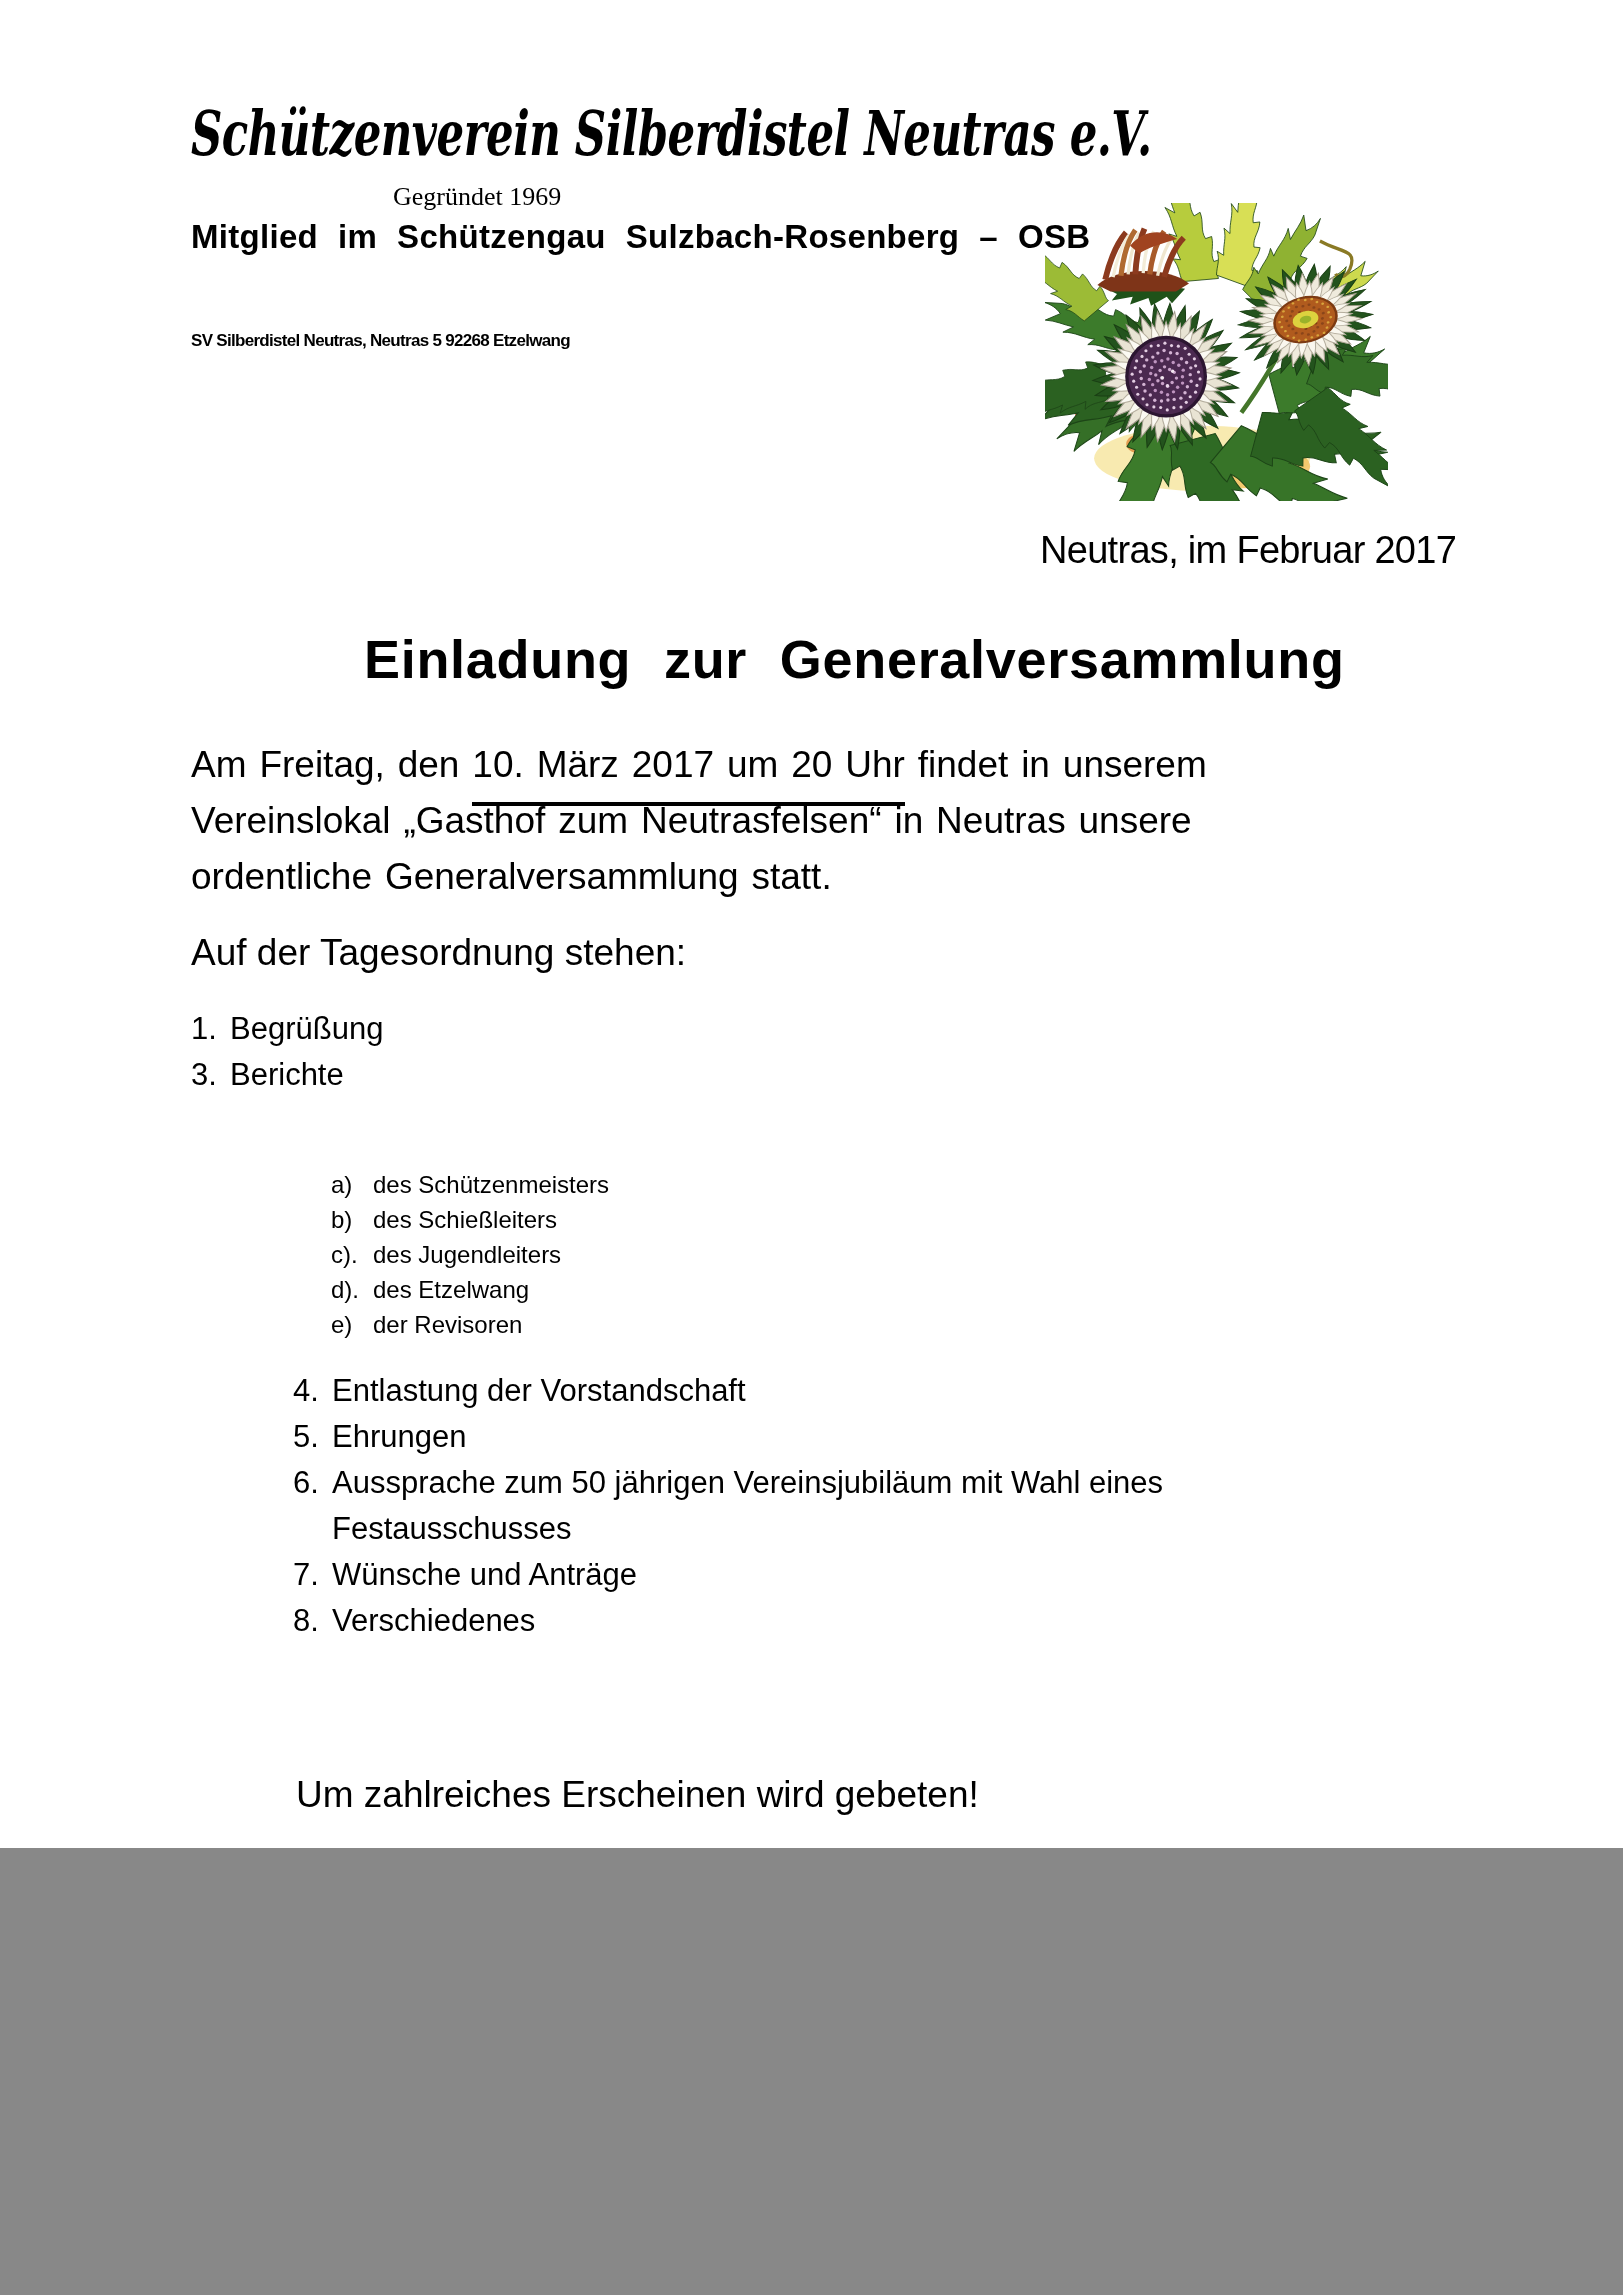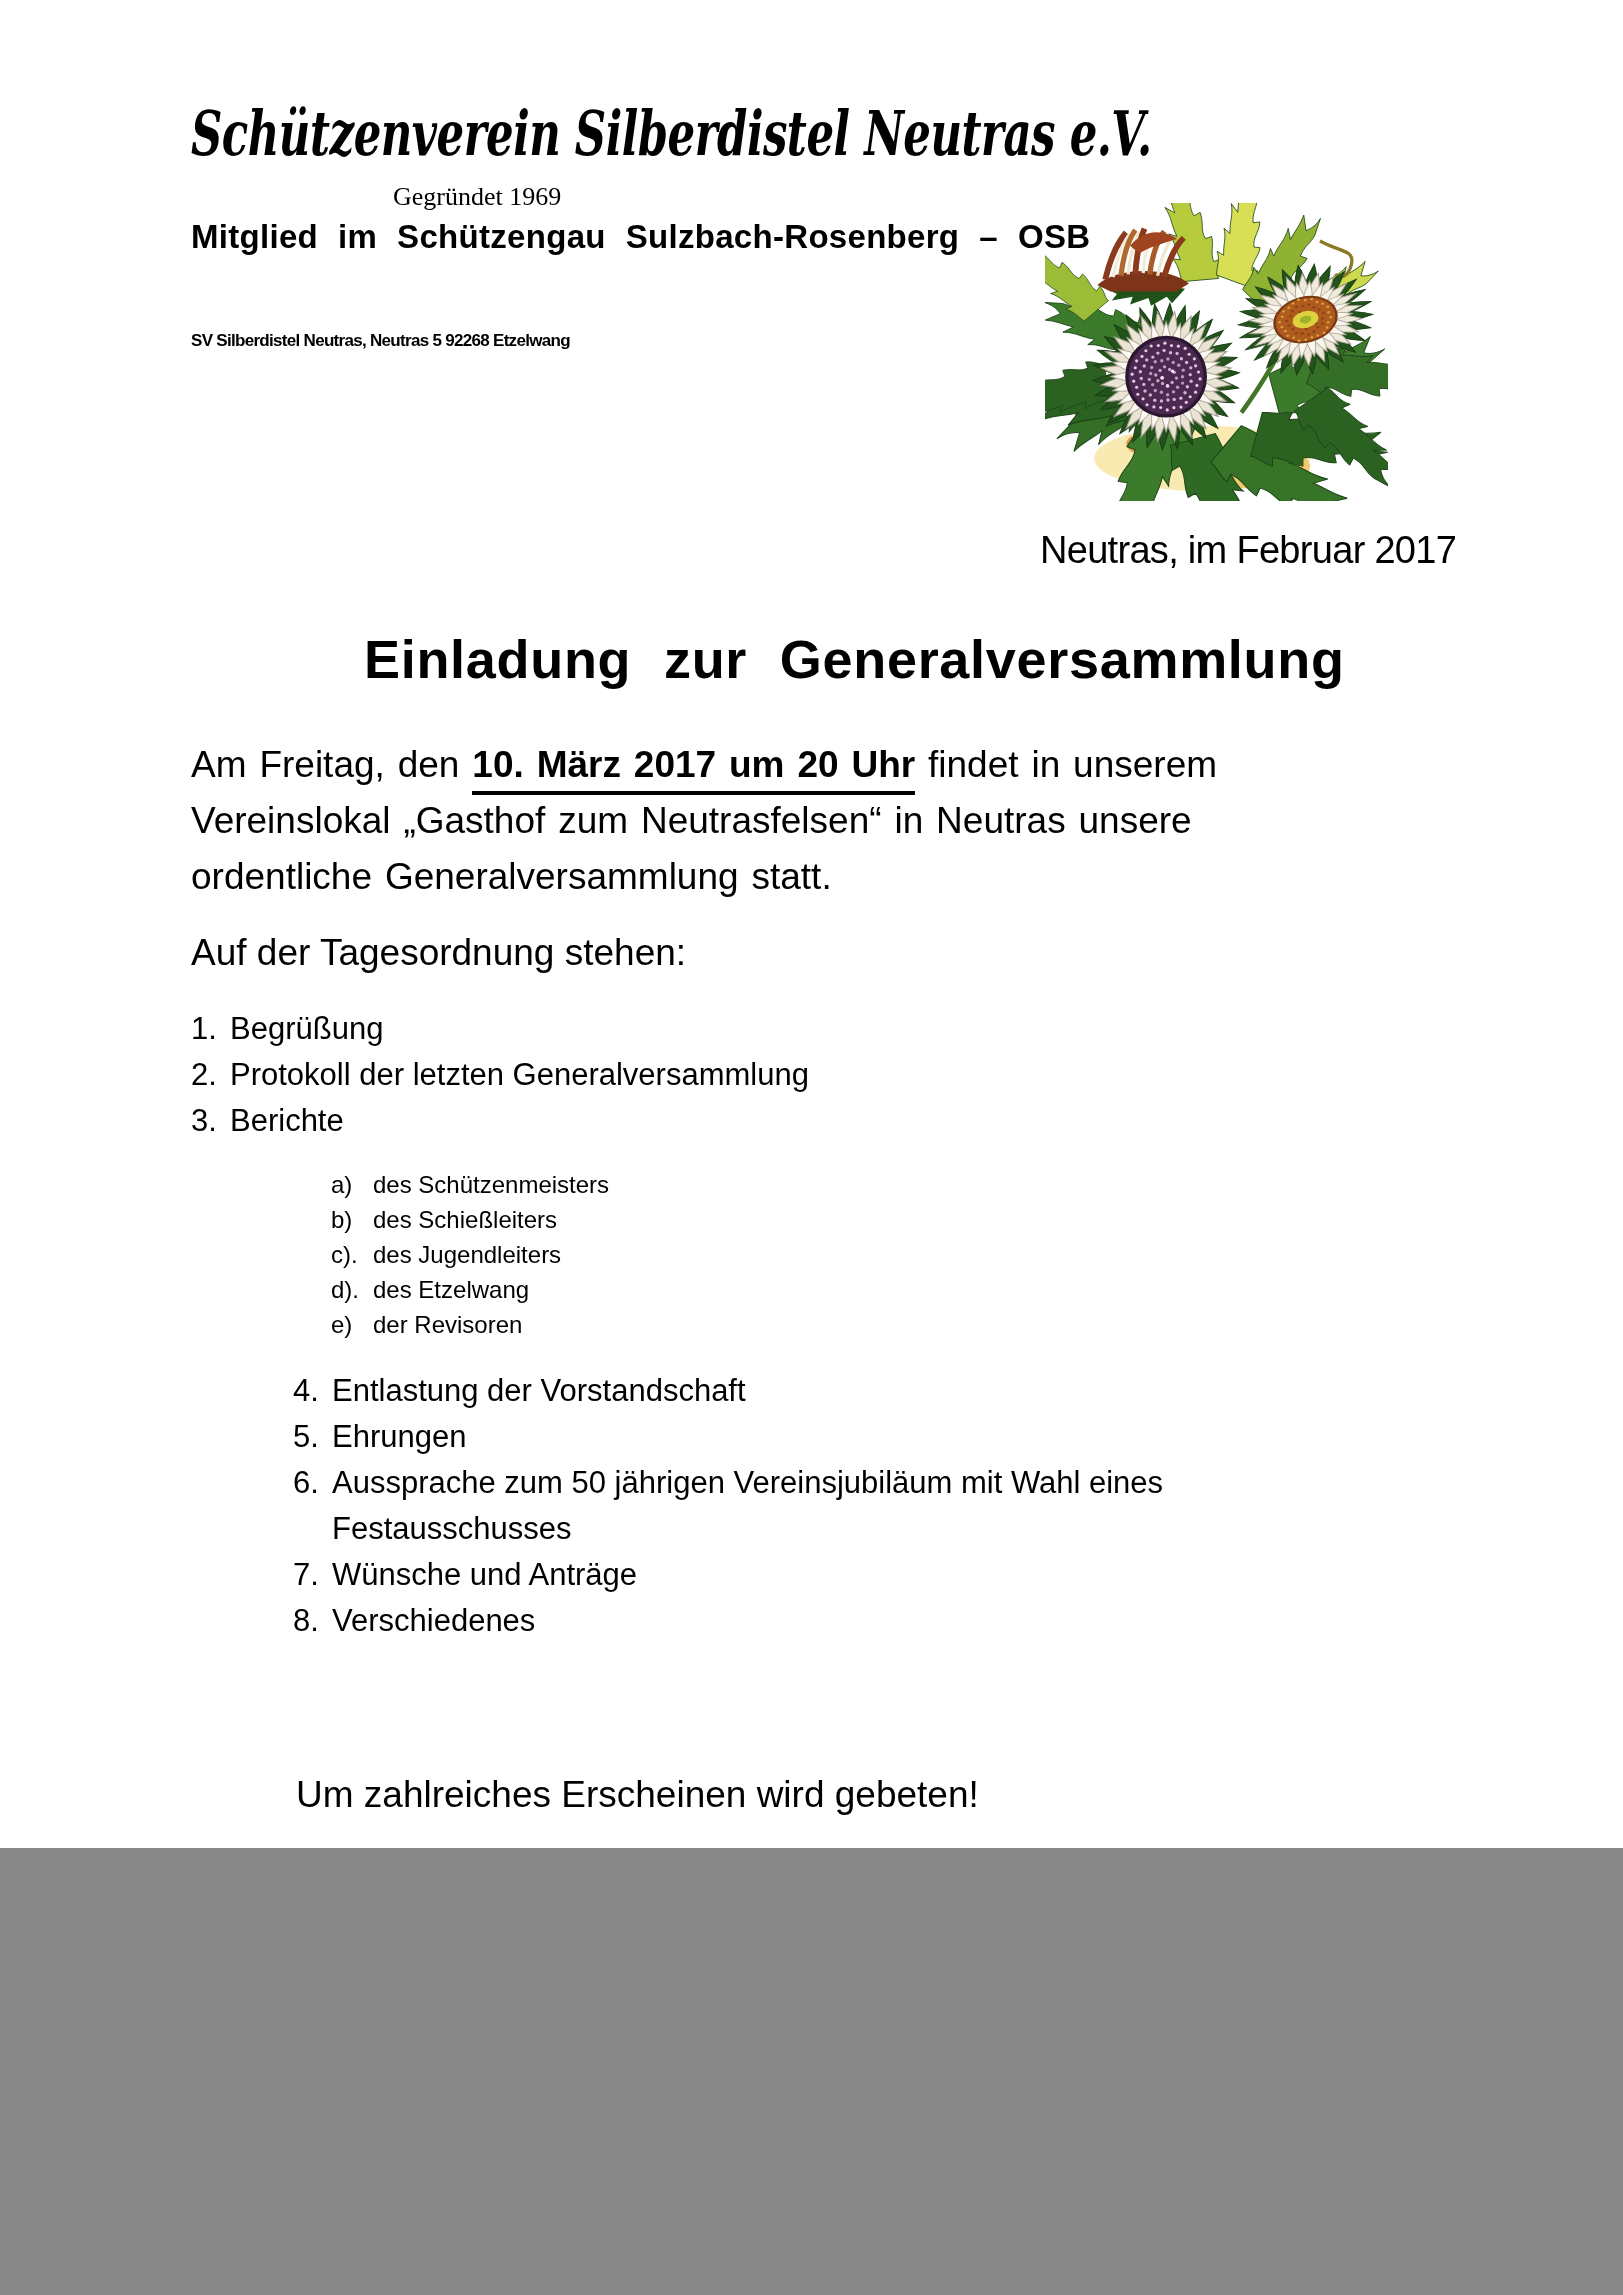--- a/index.html
+++ b/index.html
@@ -9,21 +9,21 @@
 
   .club-name{font-family:"DejaVu Serif",serif;font-style:italic;font-weight:700;
              font-size:62px;line-height:72px;transform:scaleX(.70);transform-origin:left top;
              letter-spacing:-0.7px;}
   .founded{font-family:"Liberation Serif",serif;font-size:26px;line-height:31px;}
   .membership{font-weight:700;font-size:33px;line-height:39px;word-spacing:10.5px;letter-spacing:0.3px;}
   .sender{font-weight:700;font-size:17px;line-height:31px;letter-spacing:-0.7px;}
   .dateline{font-size:38px;line-height:42px;letter-spacing:-0.7px;}
   .doc-title{font-weight:700;font-size:54px;line-height:68px;word-spacing:17px;letter-spacing:0.7px;}
   .intro{font-size:37px;line-height:56px;word-spacing:2.6px;}
-  .hl{font-weight:700;border-bottom:4.6px solid #000;padding-bottom:6px;}
+  .hl{font-weight:400;border-bottom:4.6px solid #000;padding-bottom:17px;}
   .agenda-heading{font-size:37px;line-height:46px;}
   .list{font-size:31px;line-height:46px;}
   .list .num{display:inline-block;width:39px;}
   .sublist{font-size:24px;line-height:35px;}
   .sublist .num{display:inline-block;width:42px;}
   .closing{font-size:37px;line-height:46px;}
   .signature{font-size:37px;line-height:46px;}
   .row{white-space:nowrap;}
 </style>
 </head>
@@ -417,21 +417,20 @@
   <div class="abs intro" style="left:191px;top:737px;">
     <div class="row"><span>Am Freitag, den </span><span class="hl">10. März 2017 um 20 Uhr</span><span> findet in unserem</span></div>
     <div class="row">Vereinslokal „Gasthof zum Neutrasfelsen“ in Neutras unsere</div>
     <div class="row">ordentliche Generalversammlung statt.</div>
   </div>
 
   <div class="abs agenda-heading" style="left:191px;top:930px;">Auf der Tagesordnung stehen:</div>
 
   <div class="abs list" style="left:191px;top:1006px;">
     <div class="row"><span class="num">1.</span><span>Begrüßung</span></div>
-    <div class="row"><span class="num">2.</span><span>Protokoll der letzten Generalversammlung</span></div>
     <div class="row"><span class="num">3.</span><span>Berichte</span></div>
   </div>
 
   <div class="abs sublist" style="left:331px;top:1167px;">
     <div class="row"><span class="num">a)</span><span>des Schützenmeisters</span></div>
     <div class="row"><span class="num">b)</span><span>des Schießleiters</span></div>
     <div class="row"><span class="num">c).</span><span>des Jugendleiters</span></div>
     <div class="row"><span class="num">d).</span><span>des Etzelwang</span></div>
     <div class="row"><span class="num">e)</span><span>der Revisoren</span></div>
   </div>

